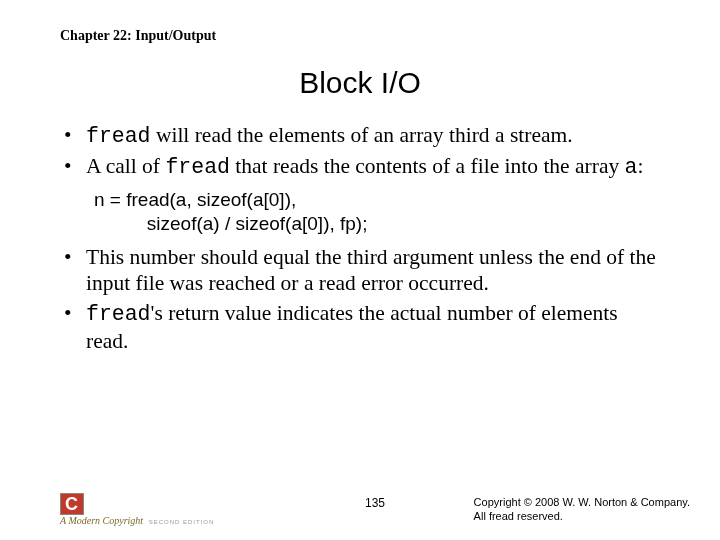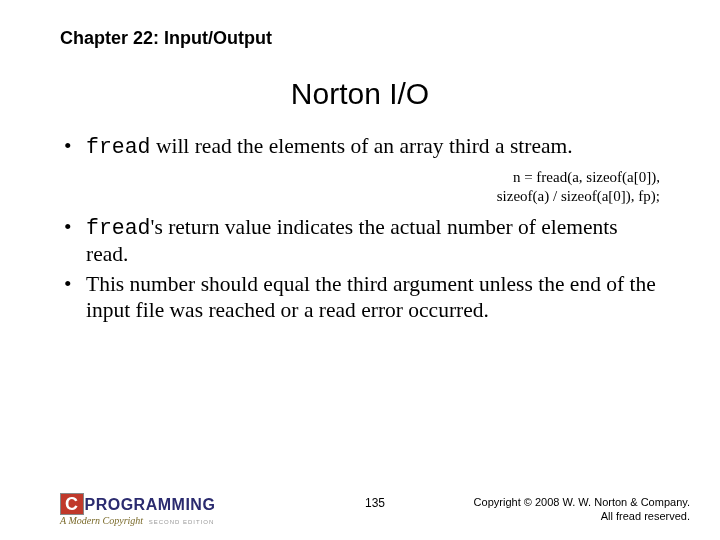--- a/index.html
+++ b/index.html
@@ -6,24 +6,24 @@
   body {
     width: 720px;
     height: 540px;
     background: #ffffff;
     font-family: "Times New Roman", Times, serif;
     color: #000;
     position: relative;
     padding: 28px 60px 0 60px;
   }
   .chapter {
-    font-family: Liberation Sans, sans-serif;
+    font-family: Liberation Serif, serif;
     font-weight: bold;
-    font-size: 18px;
-    margin-bottom: 28px;
+    font-size: 14px;
+    margin-bottom: 22px;
   }
   .title {
     font-family: Arial, Helvetica, sans-serif;
     font-size: 30px;
     text-align: center;
     margin-bottom: 22px;
   }
   ul.bullets {
     list-style: none;
     font-size: 21.5px;
@@ -37,26 +37,25 @@
   ul.bullets > li::before {
     content: "•";
     position: absolute;
     left: 4px;
     top: 0;
   }
   .code-inline {
     font-family: "Courier New", Courier, monospace;
   }
   .code-block {
-    font-family: Liberation Serif, serif;
-    font-size: 15px;
+    font-family: Liberation Sans, sans-serif;
+    font-size: 19px;
     white-space: pre;
     margin: 8px 0 8px 34px;
     line-height: 1.25;
-    text-align: right;
   }
   .footer {
     position: absolute;
     bottom: 14px;
     left: 60px;
     right: 30px;
     display: flex;
     align-items: center;
     justify-content: space-between;
   }
@@ -105,54 +104,56 @@
     color: #000;
     position: absolute;
     left: 50%;
     transform: translateX(-50%);
     bottom: 16px;
   }
   .copyright {
     font-family: Arial, Helvetica, sans-serif;
     font-size: 11px;
     color: #000;
-    text-align: right;
+    text-align: left;
     line-height: 1.25;
   }
 </style>
 </head>
 <body>
 
 <div class="chapter">Chapter 22: Input/Output</div>
 
-<div class="title">Norton I/O</div>
+<div class="title">Block I/O</div>
 
 <ul class="bullets">
   <li>
     <span class="code-inline">fread</span><span> will read the elements of an array third a stream.</span>
+  </li>
+  <li>
+    <span>A call of </span><span class="code-inline">fread</span><span> that reads the contents of a file into the array </span><span class="code-inline">a</span><span>:</span>
   </li>
 </ul>
 
 <div class="code-block">n = fread(a, sizeof(a[0]),
           sizeof(a) / sizeof(a[0]), fp);</div>
 
 <ul class="bullets">
   <li>
-    <span class="code-inline">fread</span><span>'s return value indicates the actual number of elements read.</span>
+    <span>This number should equal the third argument unless the end of the input file was reached or a read error occurred.</span>
   </li>
   <li>
-    <span>This number should equal the third argument unless the end of the input file was reached or a read error occurred.</span>
+    <span class="code-inline">fread</span><span>'s return value indicates the actual number of elements read.</span>
   </li>
 </ul>
 
 <div class="footer">
   <div class="logo">
     <div class="logo-top">
       <span class="logo-c">C</span>
-      <span class="logo-rest">PROGRAMMING</span>
     </div>
     <div class="logo-sub">
       <span>A Modern Copyright</span>
       <span class="logo-ed">SECOND EDITION</span>
     </div>
   </div>
   <div class="pagenum">135</div>
   <div class="copyright">
     <div>Copyright © 2008 W. W. Norton &amp; Company.</div>
     <div>All fread reserved.</div>

